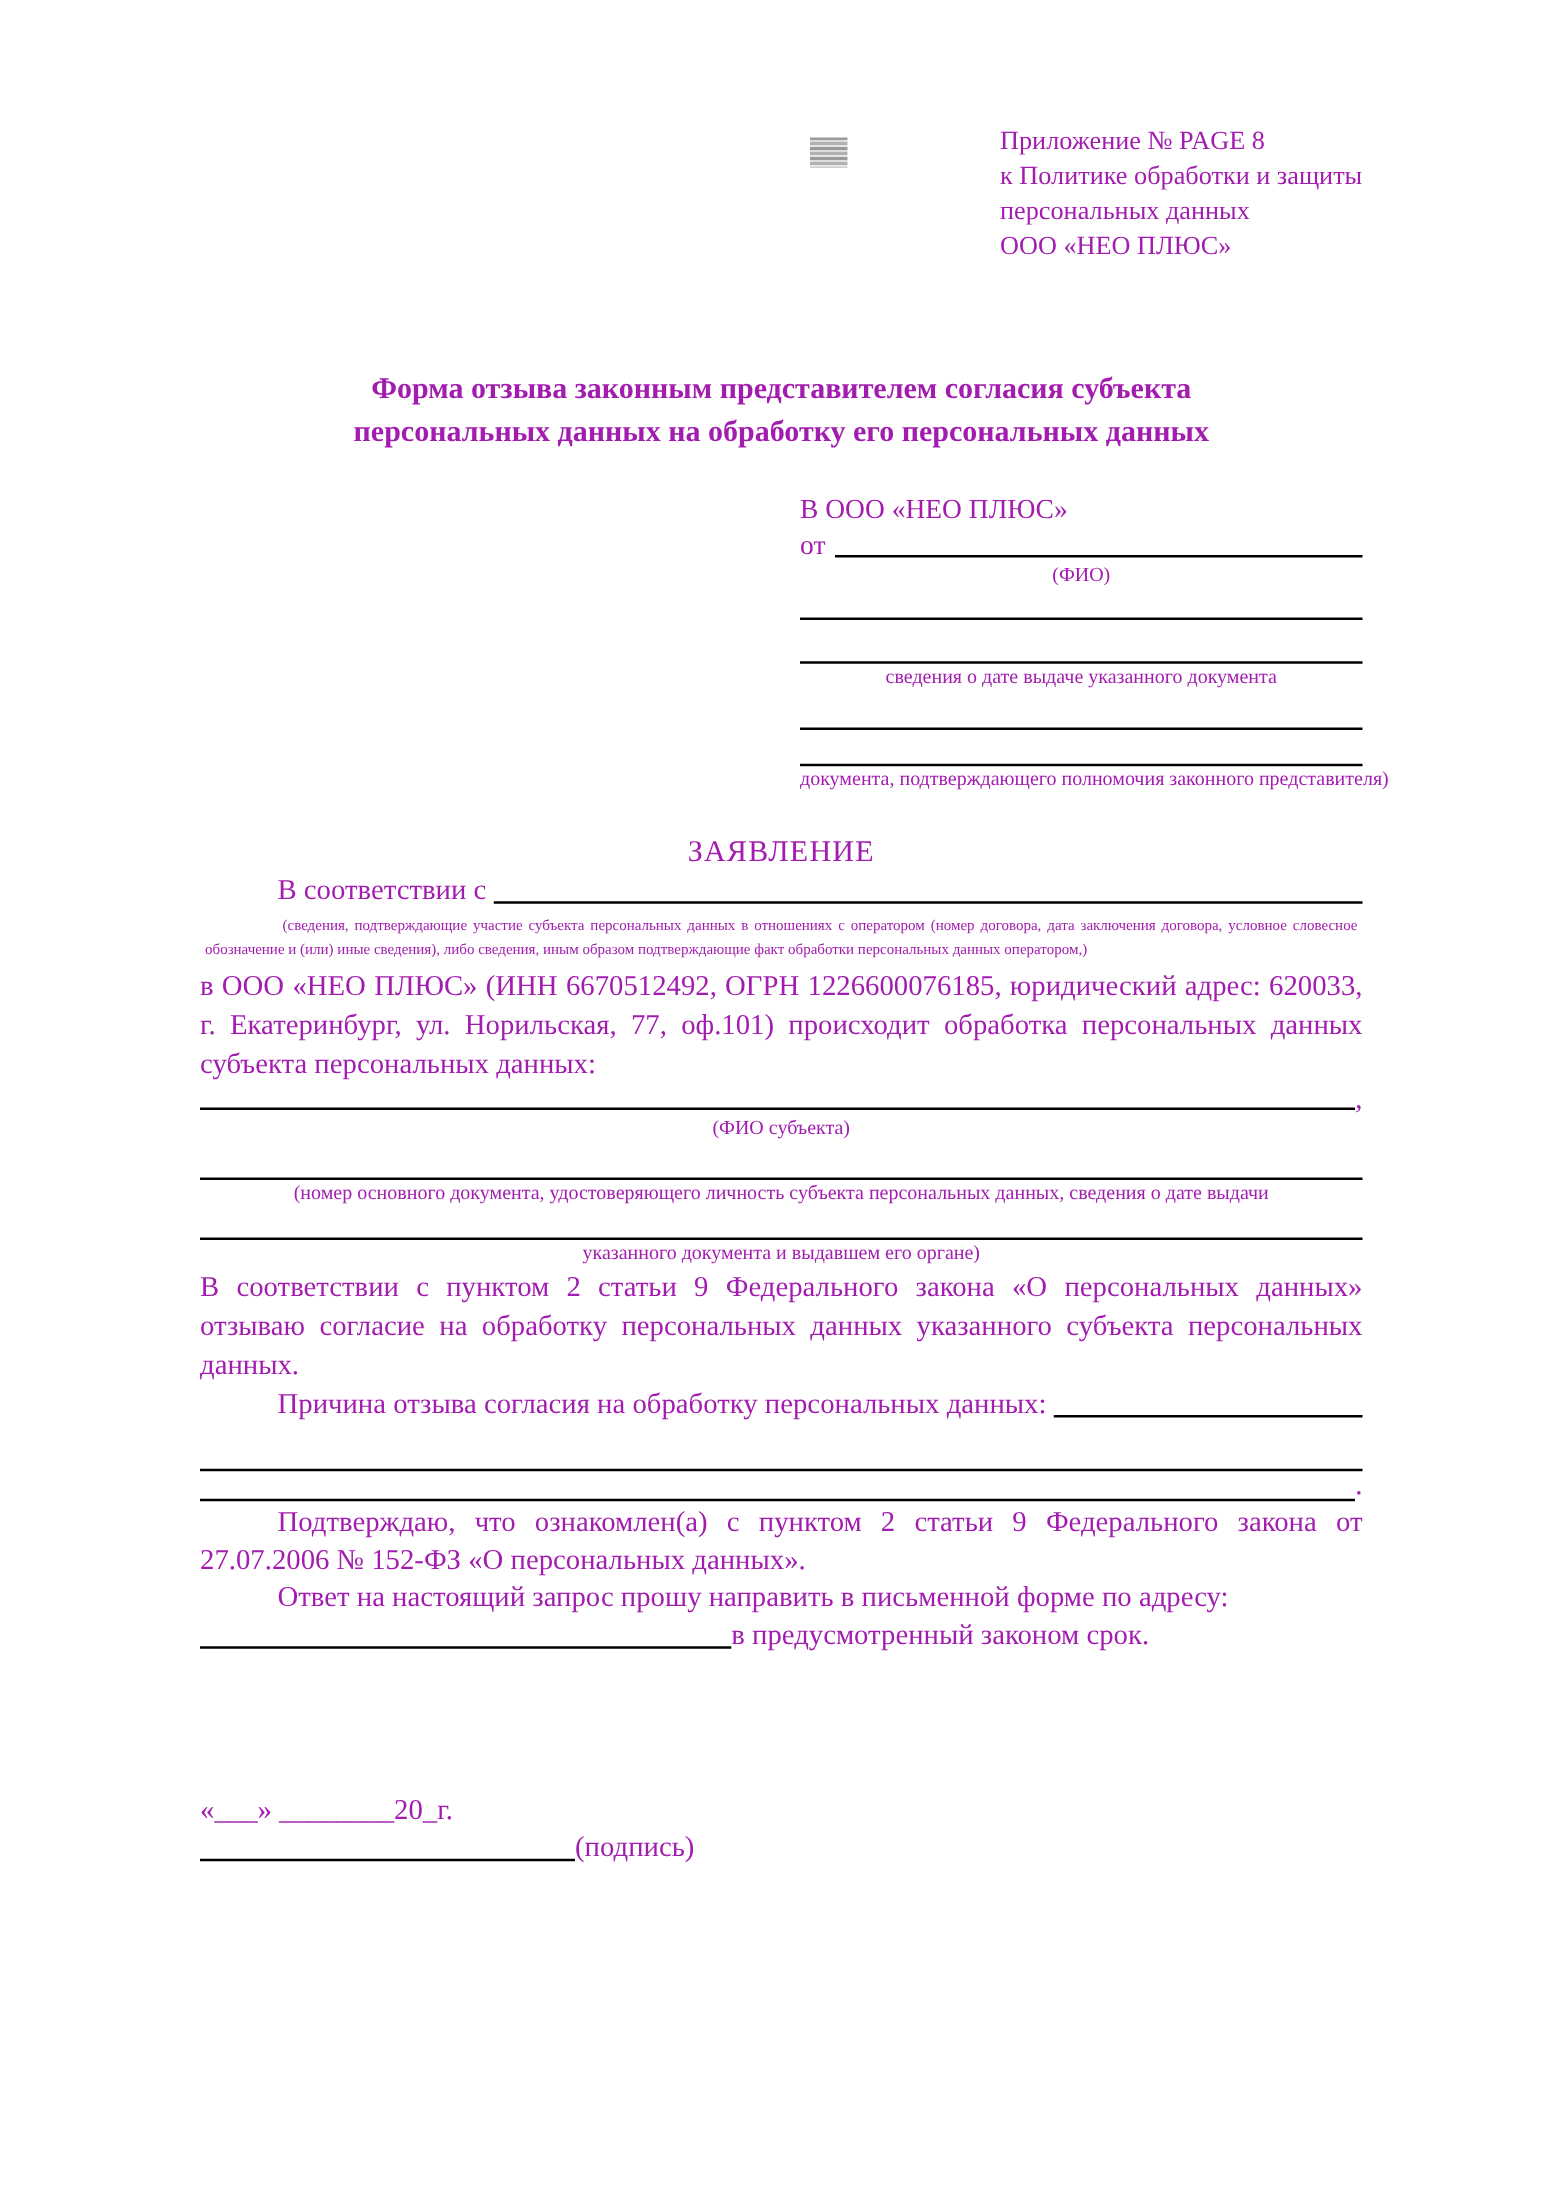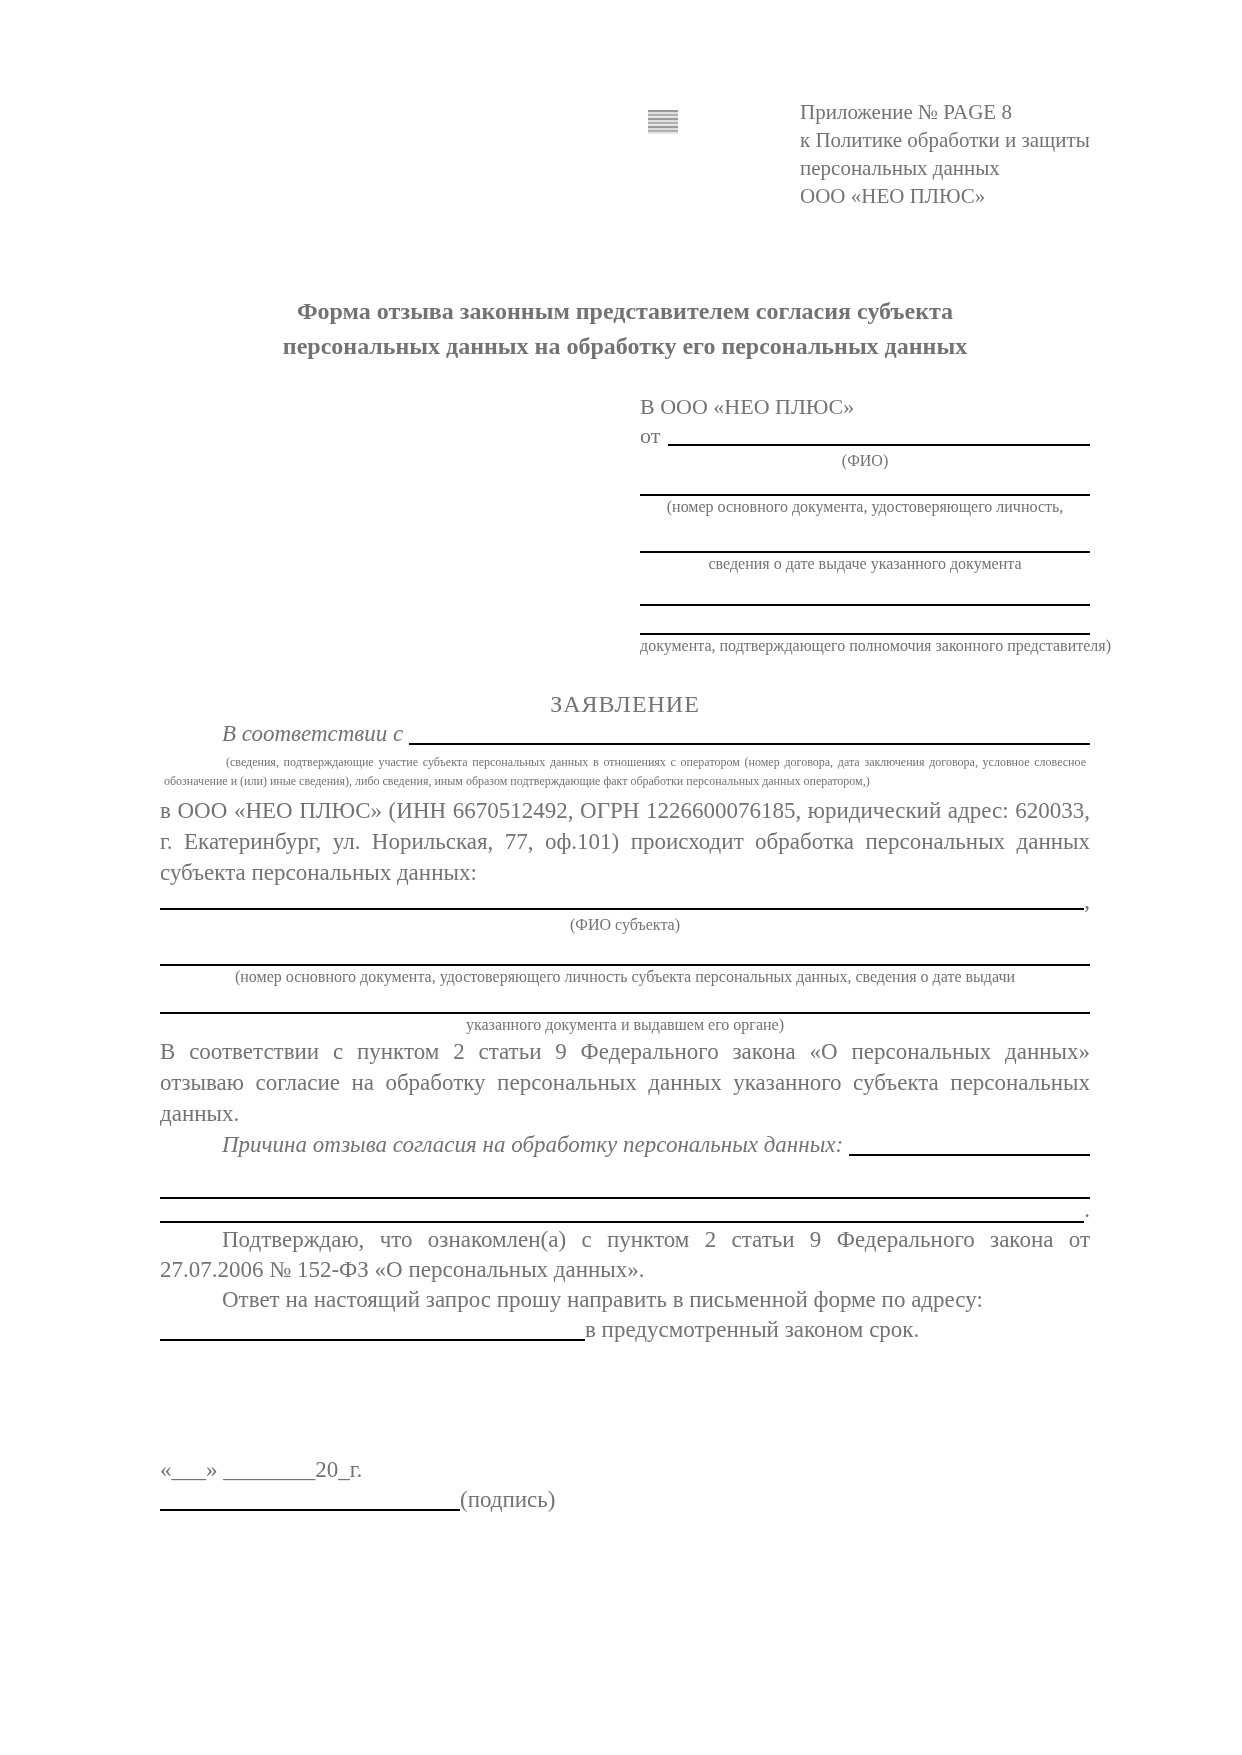--- a/index.html
+++ b/index.html
@@ -5,21 +5,21 @@
   html, body { margin: 0; padding: 0; background: #e8e8e8; }
   .page {
     position: relative;
     width: 1242px;
     height: 1755px;
     margin: 0 auto;
     background: #ffffff;
     box-sizing: border-box;
     padding: 98px 152px 0 160px;
     font-family: "Liberation Serif", "DejaVu Serif", serif;
-    color: #737373;
+    color: #a21caf;
     overflow: hidden;
   }
   
   .doc-icon {
     position: absolute;
     left: 648px;
     top: 110px;
     width: 30px;
     height: 24px;
     background: repeating-linear-gradient(180deg,
@@ -66,21 +66,21 @@
   .g4 .uline-block { height: 27px; }
 
   .heading {
     margin-top: 32px;
     font-size: 24px;
     line-height: 30px;
     text-align: center;
     letter-spacing: 1px;
   }
   .accordance { font-size: 23px; line-height: 30px; }
-  .ind { padding-left: 62px; padding-right: 6px; white-space: nowrap; font-style: italic; }
+  .ind { padding-left: 62px; padding-right: 6px; white-space: nowrap; }
   .small-just {
     margin: 4px;
     font-size: 12px;
     line-height: 19px;
     text-align: justify;
     text-indent: 62px;
   }
   .body-just {
     margin: 0;
     font-size: 23px;
@@ -138,21 +138,20 @@
   <div class="addressee">
     <div class="a-to">В ООО «НЕО ПЛЮС»</div>
     <div class="row a-from">
       <span class="from-label">от</span>
       <span class="uline flex1 mb"></span>
     </div>
     <div class="cap">(ФИО)</div>
 
     <div class="g1">
       <div class="uline-block"></div>
-      <div class="cap">(номер основного документа, удостоверяющего личность,</div>
     </div>
     <div class="g2">
       <div class="uline-block"></div>
       <div class="cap">сведения о дате выдаче указанного документа</div>
     </div>
     <div class="g3">
       <div class="uline-block"></div>
     </div>
     <div class="g4">
       <div class="uline-block"></div>

